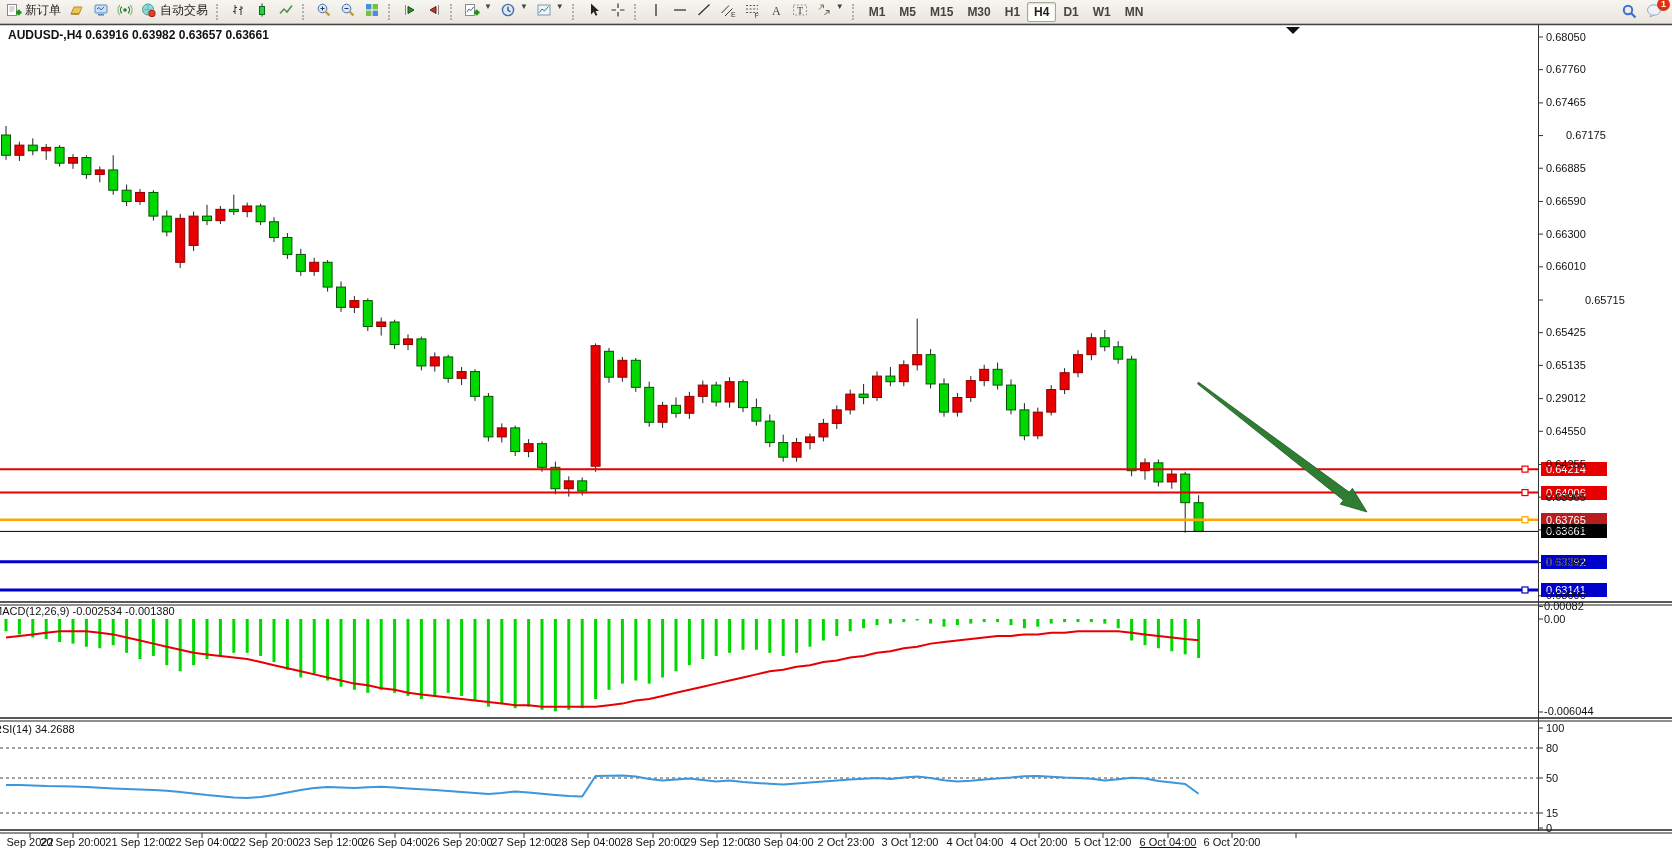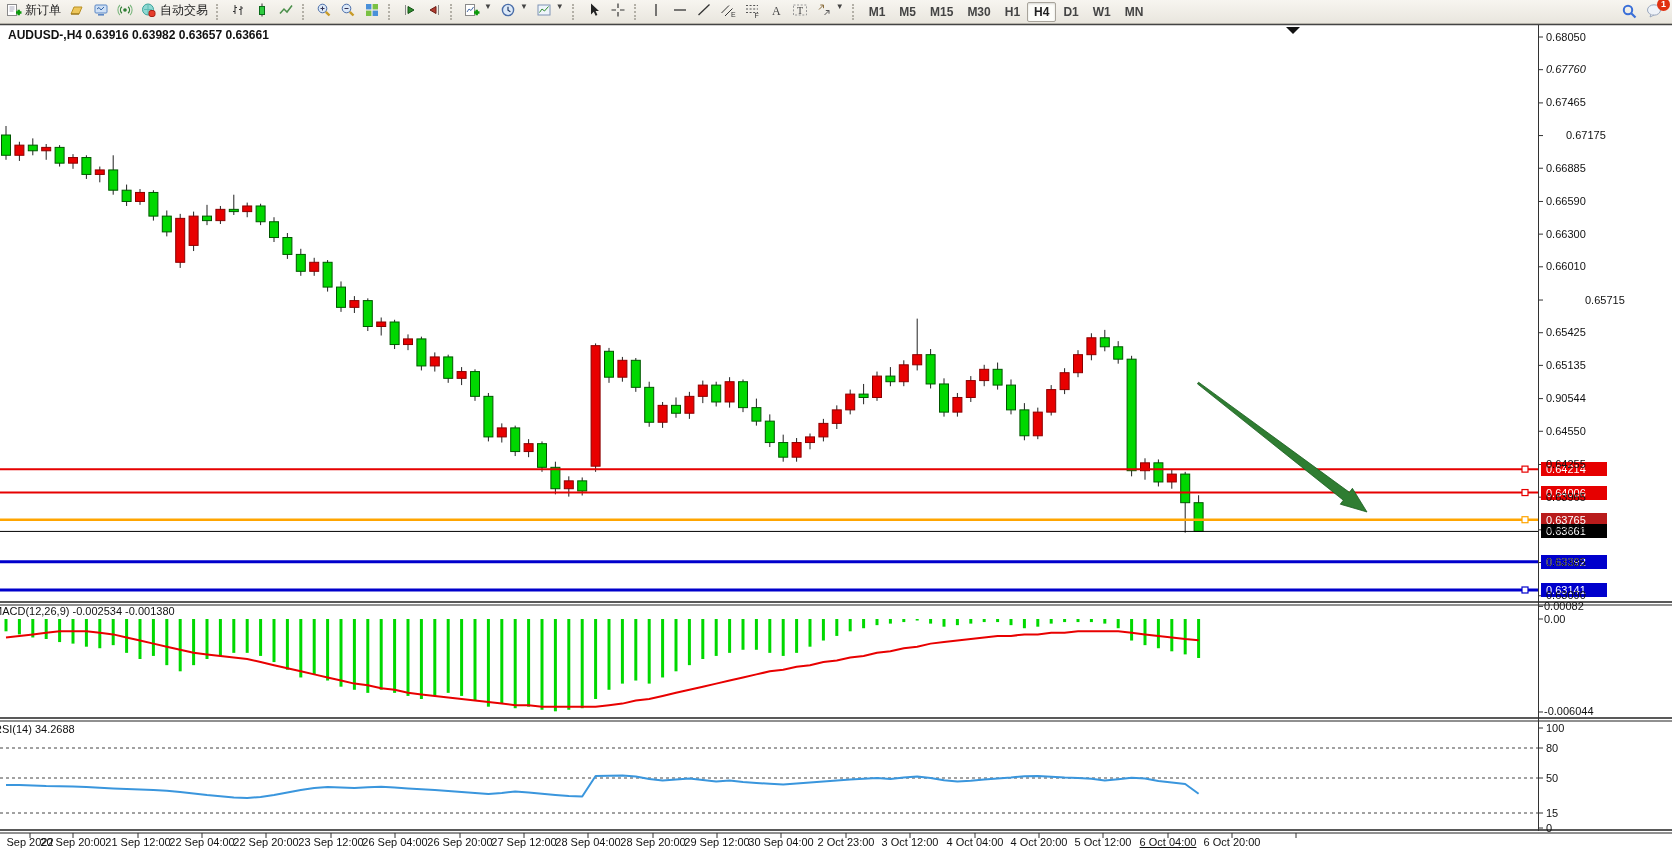--- a/index.html
+++ b/index.html
@@ -590,31 +590,31 @@
       <div id="chart-title">AUDUSD-,H4  0.63916 0.63982 0.63657 0.63661</div>
       <div class="ind-label" style="left:-7px;top:581px;">MACD(12,26,9) -0.002534 -0.001380</div>
       <div class="ind-label" style="left:-6px;top:699px;">RSI(14) 34.2688</div>
     <div class="tag" style="top: 438.125px; background: rgb(230, 0, 0); color: rgb(255, 255, 255);">0.64214</div>
         <div class="tag" style="top: 461.557px; background: rgb(230, 0, 0); color: rgb(255, 255, 255);">0.64006</div>
         <div class="tag" style="top: 488.705px; background: #b91c1c; color: rgb(255, 255, 255);">0.63765</div>
         <div class="tag" style="top: 500.421px; background: rgb(0, 0, 0); color: rgb(255, 255, 255);">0.63661</div>
         <div class="tag" style="top: 530.724px; background: rgb(0, 0, 204); color: rgb(255, 255, 255);">0.63392</div>
         <div class="tag" style="top: 558.999px; background: rgb(0, 0, 204); color: rgb(255, 255, 255);">0.63141</div>
         <div class="axis-label" style="left: 1546px; top: 6.5px;">0.68050</div>
-        <div class="axis-label" style="left: 1546px; top: 39.1685px; font-style: italic;">0.67760</div>
+        <div class="axis-label" style="left: 1546px; top: 39.1685px;">0.67760</div>
         <div class="axis-label" style="left: 1546px; top: 72.4002px;">0.67465</div>
         <div class="axis-label" style="left: 1546px; top: 105.069px; padding-left: 20px;">0.67175</div>
         <div class="axis-label" style="left: 1546px; top: 137.737px;">0.66885</div>
         <div class="axis-label" style="left: 1546px; top: 170.969px;">0.66590</div>
         <div class="axis-label" style="left: 1546px; top: 203.637px;">0.66300</div>
         <div class="axis-label" style="left: 1546px; top: 236.306px;">0.66010</div>
         <div class="axis-label" style="left: 1546px; top: 269.538px; padding-left: 39px;">0.65715</div>
         <div class="axis-label" style="left: 1546px; top: 302.206px;">0.65425</div>
         <div class="axis-label" style="left: 1546px; top: 334.875px;">0.65135</div>
-        <div class="axis-label" style="left: 1546px; top: 368.106px;">0.90544</div>
+        <div class="axis-label" style="left: 1546px; top: 368.106px;">0.29012</div>
         <div class="axis-label" style="left: 1546px; top: 400.775px;">0.64550</div>
         <div class="axis-label" style="left: 1546px; top: 434.007px;">0.64255</div>
         <div class="axis-label" style="left: 1546px; top: 466.675px;">0.63965</div>
         <div class="axis-label" style="left: 1546px; top: 499.344px;">0.63675</div>
         <div class="axis-label" style="left: 1546px; top: 532.012px;">0.63385</div>
         <div class="axis-label" style="left: 1546px; top: 565.244px;">0.63090</div>
         <div class="axis-label" style="left: 1544px; top: 575.884px;">0.00082</div>
         <div class="axis-label" style="left: 1544px; top: 588.5px;">0.00</div>
         <div class="axis-label" style="left: 1544px; top: 681.487px;">-0.006044</div>
         <div class="axis-label" style="left: 1546px; top: 697.5px;">100</div>

